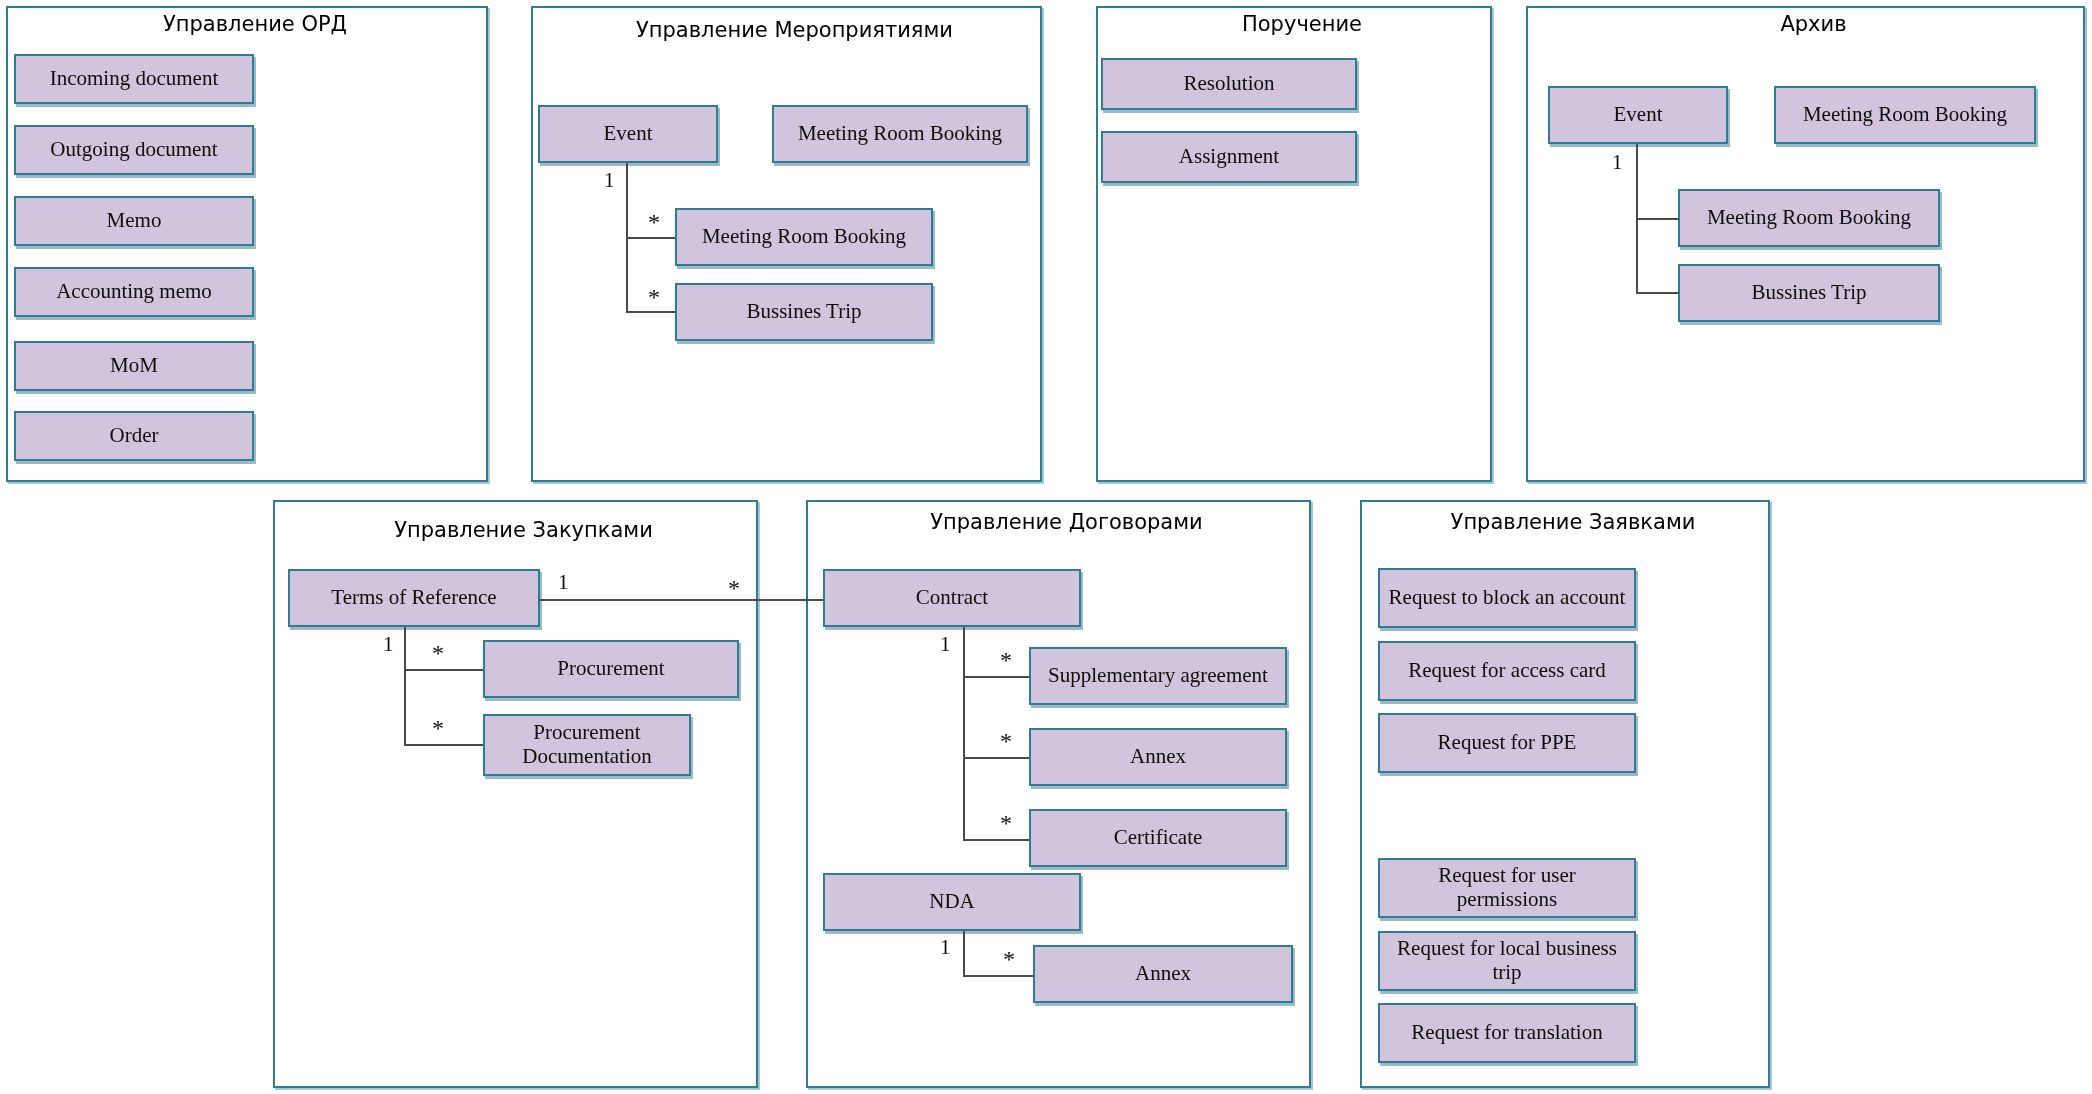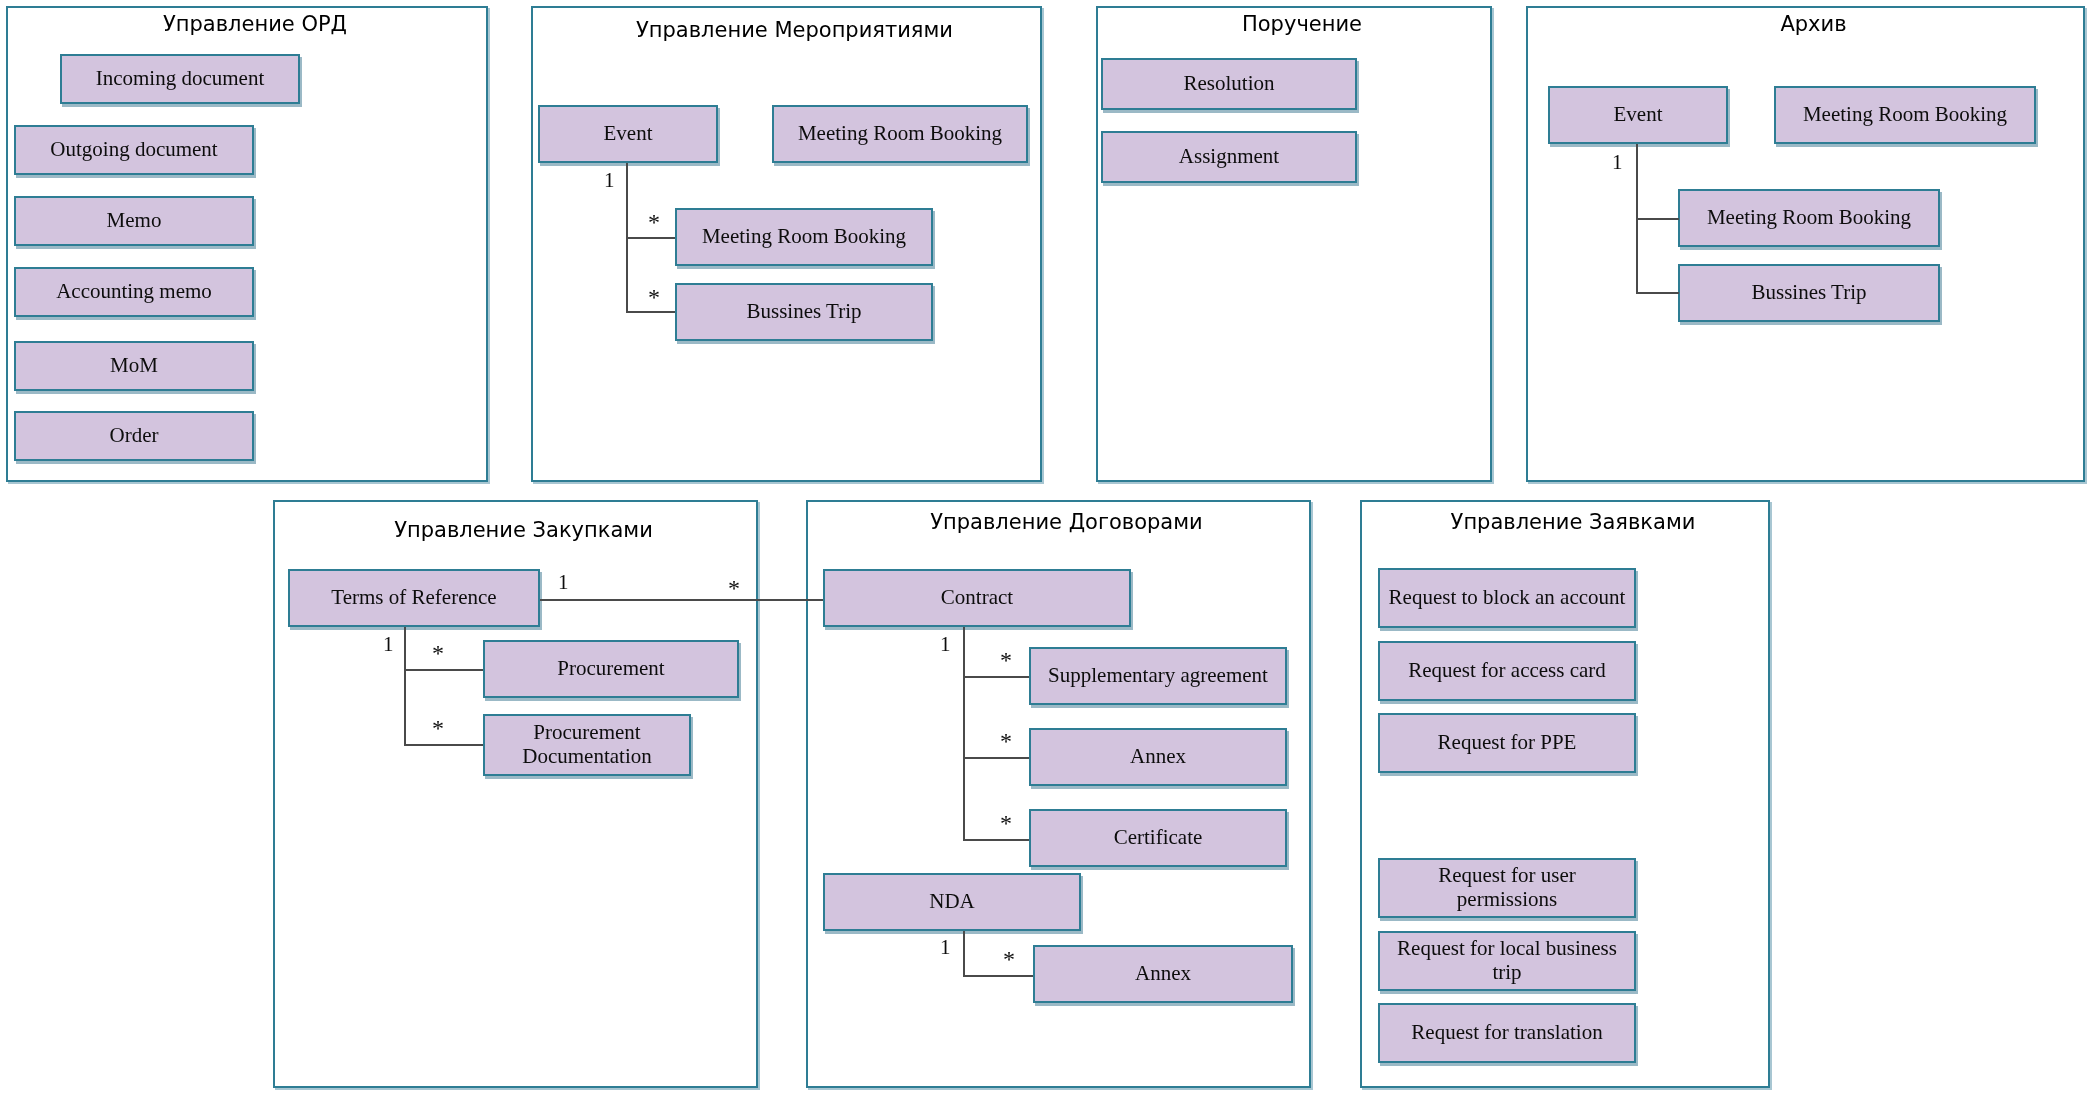--- a/index.html
+++ b/index.html
@@ -82,21 +82,21 @@
   }
 </style>
 </head>
 <body>
 
 <div id="canvas">
 
   <div class="panel" style="left:6px; top:6px; width:482px; height:476px;"></div>
   <div class="panel-title" style="left:6px; width:482px; top:12px;">Управление ОРД</div>
 
-  <div class="node" style="left:14px; top:54px; width:240px; height:50px;margin-left:46px;">Incoming document</div>
+  <div class="node" style="left:14px; top:54px; width:240px; height:50px;">Incoming document</div>
   <div class="node" style="left:14px; top:125px; width:240px; height:50px;">Outgoing document</div>
   <div class="node" style="left:14px; top:196px; width:240px; height:50px;">Memo</div>
   <div class="node" style="left:14px; top:267px; width:240px; height:50px;">Accounting memo</div>
   <div class="node" style="left:14px; top:341px; width:240px; height:50px;">MoM</div>
   <div class="node" style="left:14px; top:411px; width:240px; height:50px;">Order</div>
 
   <div class="panel" style="left:531px; top:6px; width:511px; height:476px;"></div>
   <div class="panel-title" style="left:531px; width:511px; top:18px;">Управление Мероприятиями</div>
 
   <div class="node" style="left:538px; top:105px; width:180px; height:58px;">Event</div>
@@ -140,21 +140,21 @@
   <div class="edge-v" style="left:404px; top:627px; height:118px;"></div>
   <div class="edge-h" style="left:404px; top:669px; width:79px;"></div>
   <div class="edge-h" style="left:404px; top:744px; width:79px;"></div>
   <div class="mult" style="left:383px; top:634px;">1</div>
   <div class="mult mult-star" style="left:432px; top:641px;">*</div>
   <div class="mult mult-star" style="left:432px; top:716px;">*</div>
 
   <div class="panel" style="left:806px; top:500px; width:505px; height:588px;"></div>
   <div class="panel-title" style="left:806px; width:505px; top:510px;">Управление Договорами</div>
 
-  <div class="node" style="left:823px; top:569px; width:308px; height:58px;">Contract</div>
+  <div class="node" style="left:823px; top:569px; width:258px; height:58px;">Contract</div>
   <div class="node" style="left:1029px; top:647px; width:258px; height:58px;font-family:Liberation Serif, serif;">Supplementary agreement</div>
   <div class="node" style="left:1029px; top:728px; width:258px; height:58px;">Annex</div>
   <div class="node" style="left:1029px; top:809px; width:258px; height:58px;">Certificate</div>
   <div class="node" style="left:823px; top:873px; width:258px; height:58px;">NDA</div>
   <div class="node" style="left:1033px; top:945px; width:260px; height:58px;">Annex</div>
 
   <div class="edge-v" style="left:963px; top:627px; height:212px;"></div>
   <div class="edge-h" style="left:963px; top:676px; width:66px;"></div>
   <div class="edge-h" style="left:963px; top:757px; width:66px;"></div>
   <div class="edge-h" style="left:963px; top:839px; width:66px;"></div>

